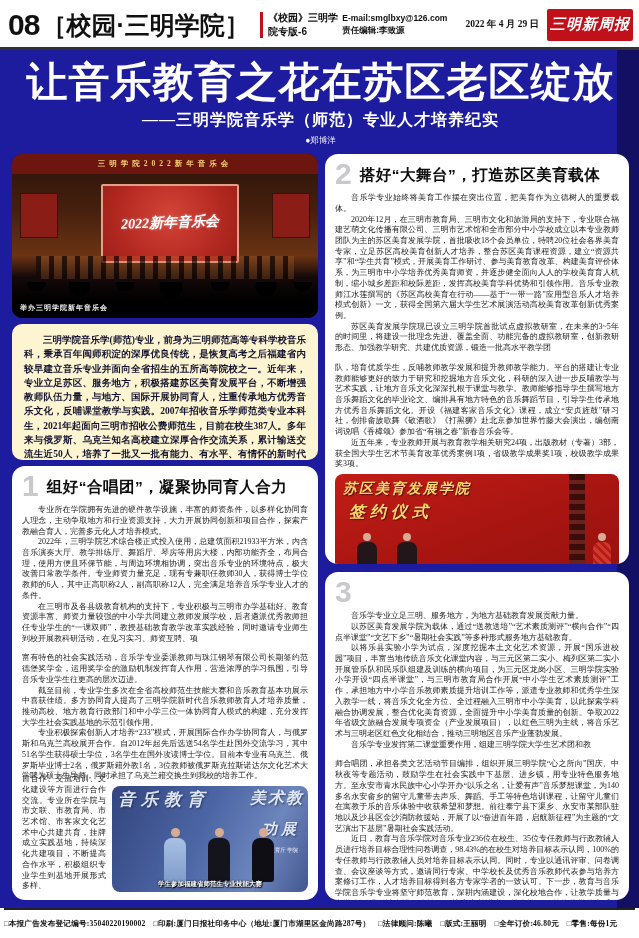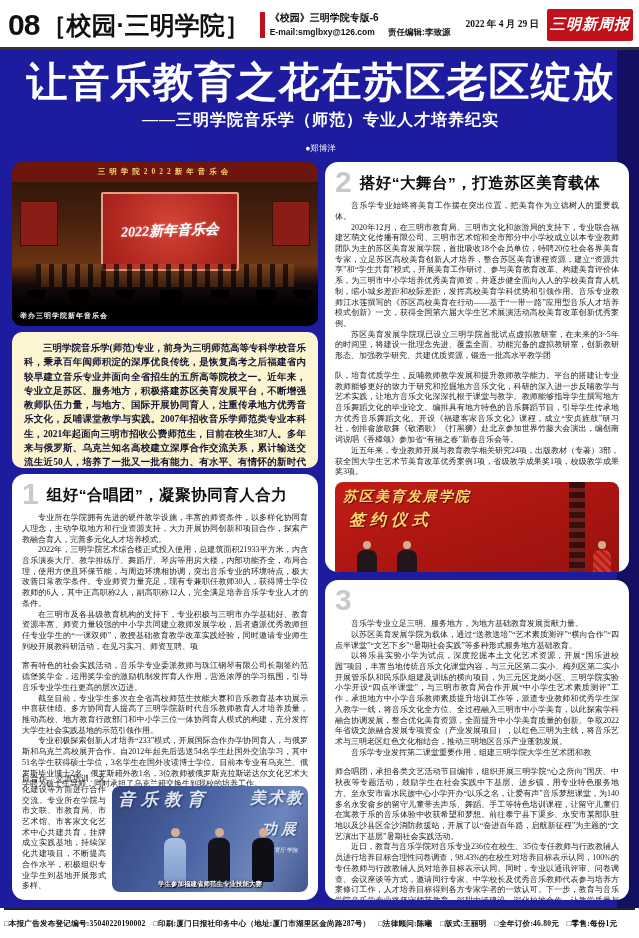--- a/index.html
+++ b/index.html
@@ -7,37 +7,37 @@
         font-family:"Liberation Serif", serif;-webkit-font-smoothing:antialiased;}
 
   
   .hdr{height:50px;display:flex;align-items:center;padding:2px 6px 0 8px;box-sizing:border-box;
        border-bottom:3px solid #333;}
   .hdr-left{display:flex;align-items:flex-end;font-family:Liberation Sans, sans-serif;}
   .pagenum{font-size:30px;font-weight:900;color:#111;letter-spacing:-1px;}
   .sect-title{font-size:25px;font-weight:900;color:#111;margin-left:2px;letter-spacing:0px;}
   .hdr-mid{display:flex;align-items:center;margin-left:10px;flex:1;}
   .redbar{width:5px;height:26px;background:#c0111a;margin-right:5px;}
-  .midtext{display:flex;flex-direction:column;justify-content:flex-end;}
+  .midtext{display:flex;flex-direction:row;justify-content:flex-end;}
   .edition{font-size:10px;font-weight:bold;color:#111;font-family:"Liberation Sans", sans-serif;}
   .contact{font-size:8.5px;font-weight:bold;color:#111;margin-top:2px;font-family:"Liberation Sans", sans-serif;}
   .hdr-right{display:flex;align-items:center;gap:8px;}
   .date{font-size:9.5px;color:#111;font-weight:bold;}
   .logo{background:#c0111a;color:#fff;font-weight:900;font-size:15px;width:86px;height:32px;
         display:flex;align-items:center;justify-content:center;font-style:italic;
         letter-spacing:1px;border-radius:2px;font-family:"Liberation Serif", serif;}
 
   
   .main{background:linear-gradient(90deg,#1d1b9e 0,#1d1b9e 96.5%,#131063 96.5%,#131063 100%);
         height:858px;box-sizing:border-box;padding:6px 10px 8px 12px;display:flex;flex-direction:column;}
   .headline{text-align:center;color:#fff;flex:0 0 auto;padding-top:4px;}
   .headline h1{margin:0;font-family:"Liberation Sans", sans-serif;font-size:41px;font-weight:900;
                letter-spacing:1px;line-height:1.1;}
   .headline .sub{font-size:16px;font-weight:bold;margin-top:5px;letter-spacing:1px;}
-  .headline .byline{font-size:8.5px;margin-top:12px;opacity:.95;}
+  .headline .byline{font-size:8.5px;margin-top:4px;opacity:.95;}
 
   .content{flex:1;display:flex;gap:7px;margin-top:7px;min-height:0;}
   .col-l{width:306px;display:flex;flex-direction:column;gap:6px;min-height:0;border-radius:7px;}
   .col-r{flex:1;display:flex;flex-direction:column;gap:8px;min-height:0;}
 
   .card{background:#fff;border-radius:13px;overflow:hidden;box-sizing:border-box;}
 
   
   .photo1{height:164px;border-radius:10px;position:relative;overflow:hidden;flex:0 0 auto;
           background:linear-gradient(180deg,#2a130a 0%,#47200e 35%,#6b3413 62%,#14090a 75%,#0a0506 100%);}

